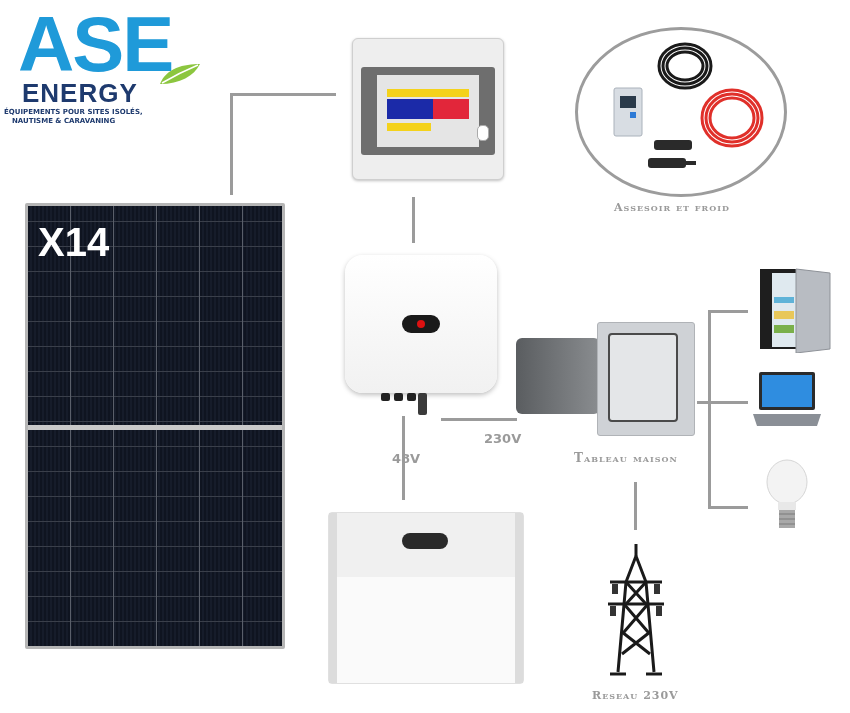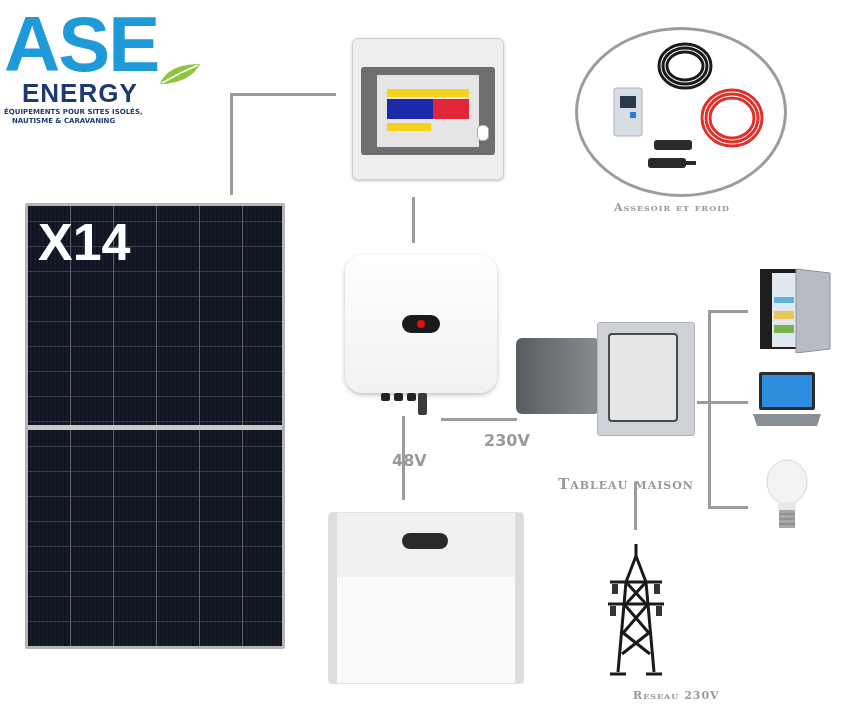--- a/index.html
+++ b/index.html
@@ -1,35 +1,35 @@
 <!DOCTYPE html>
 <html><head>
 <meta charset="utf-8">
 <style>
   html,body{margin:0;padding:0;background:#ffffff;}
   body{width:850px;height:713px;position:relative;overflow:hidden;font-family:"DejaVu Sans",sans-serif;}
   .abs{position:absolute;}
   .line{position:absolute;background:#9b9b9b;}
   
-  .logo-ase{left:4px;top:8px;font-family:"Liberation Sans",sans-serif;font-weight:bold;font-size:78px;line-height:72px;color:#1f9ad9;letter-spacing:-2px;}
+  .logo-ase{left:18px;top:8px;font-family:"Liberation Sans",sans-serif;font-weight:bold;font-size:78px;line-height:72px;color:#1f9ad9;letter-spacing:-2px;}
   .logo-energy{left:22px;top:78px;font-family:"Liberation Sans",sans-serif;font-weight:bold;font-size:26px;color:#1e3a6e;letter-spacing:1px;}
   .logo-tag{left:4px;top:108px;font-size:7px;font-weight:bold;color:#1e3a6e;line-height:9px;text-transform:uppercase;}
   .logo-leaf{left:158px;top:62px;}
   
   .label{position:absolute;color:#9a9a9a;font-weight:bold;font-variant:small-caps;font-family:"DejaVu Serif",serif;letter-spacing:1px;}
-  .volt{position:absolute;color:#9a9a9a;font-weight:bold;font-size:16px;font-family:"DejaVu Sans",sans-serif;}
+  .volt{position:absolute;color:#9a9a9a;font-weight:bold;font-size:13px;font-family:"DejaVu Sans",sans-serif;}
   
   .panel{left:25px;top:203px;width:260px;height:446px;background:#111827;border:3px solid #b5b5b5;box-sizing:border-box;border-radius:2px;overflow:hidden;}
   .panel .cells{position:absolute;inset:0;
     background-image:
       repeating-linear-gradient(90deg, transparent 0, transparent 42px, #5a5f6a 42px, #5a5f6a 43px),
       repeating-linear-gradient(0deg, transparent 0, transparent 24px, #3a3f4a 24px, #3a3f4a 25px),
       repeating-linear-gradient(90deg, #0f1420 0, #0f1420 2px, #161c2a 2px, #161c2a 4px);}
   .panel .mid{position:absolute;left:0;right:0;top:219px;height:5px;background:#c9c9c9;}
-  .panel .count{position:absolute;left:10px;top:10px;font-family:"Liberation Sans",sans-serif;font-weight:bold;font-size:52px;color:#ffffff;line-height:52px;}
+  .panel .count{position:absolute;left:10px;top:10px;font-family:"Liberation Sans",sans-serif;font-weight:bold;font-size:40px;color:#ffffff;line-height:52px;}
   
   .combiner{left:352px;top:38px;width:150px;height:140px;background:#eeeeee;border:1px solid #cfcfcf;border-radius:6px;box-shadow:0 1px 3px rgba(0,0,0,.25);}
   .combiner .win{position:absolute;left:8px;top:28px;width:134px;height:88px;background:#6e6e6e;border-radius:3px;}
   .combiner .inner{position:absolute;left:16px;top:8px;width:102px;height:72px;background:#e5e5e5;}
   .combiner .yl{position:absolute;left:10px;top:14px;width:82px;height:8px;background:#f4d21b;}
   .combiner .bl{position:absolute;left:10px;top:24px;width:46px;height:20px;background:#1b2aa8;}
   .combiner .rd{position:absolute;left:56px;top:24px;width:36px;height:20px;background:#e2263a;}
   .combiner .yl2{position:absolute;left:10px;top:48px;width:44px;height:8px;background:#f4d21b;}
   .combiner .knob{position:absolute;right:6px;top:58px;width:10px;height:14px;background:#fff;border-radius:5px;border:1px solid #aaa;}
   
@@ -132,21 +132,21 @@
   <div class="inv-plug" style="left:62px;top:138px;"></div>
   <div class="inv-plug" style="left:73px;top:138px;width:9px;height:22px;background:#3a3a3a;"></div>
 </div>
 <div class="volt" style="left:484px;top:431px;">230V</div>
 <div class="volt" style="left:392px;top:451px;">48V</div>
 
 <div class="abs tab-door"></div>
 <div class="abs tableau">
   <div class="inner"></div>
 </div>
-<div class="label" style="left:558px;top:451px;font-size:15px;margin-top:24px;">Tableau maison</div>
+<div class="label" style="left:574px;top:451px;font-size:12px;">Tableau maison</div>
 
 <div class="abs battery">
   <div class="top"></div>
   <div class="sideL"></div>
   <div class="sideR"></div>
   <div class="disp"></div>
 </div>
 
 <svg class="abs pylon" viewBox="0 0 60 140">
   <g stroke="#1a1a1a" stroke-width="3" fill="none">
@@ -158,21 +158,21 @@
     <line x1="4" y1="132" x2="20" y2="132"></line>
       <line x1="40" y1="132" x2="56" y2="132"></line>
   </g>
   <g fill="#333">
     <rect x="6" y="42" width="6" height="10"></rect>
       <rect x="48" y="42" width="6" height="10"></rect>
     <rect x="4" y="64" width="6" height="10"></rect>
       <rect x="50" y="64" width="6" height="10"></rect>
   </g>
 </svg>
-<div class="label" style="left:592px;top:689px;font-size:11px;margin-left:41px;">Reseau 230V</div>
+<div class="label" style="left:592px;top:689px;font-size:11px;">Reseau 230V</div>
 
 <svg class="abs fridge" viewBox="0 0 74 86">
   <rect x="2" y="2" width="36" height="80" fill="#1e1e1e"></rect>
   <rect x="14" y="6" width="24" height="74" fill="#dfe9ef"></rect>
   <rect x="16" y="30" width="20" height="6" fill="#5fb3d8"></rect>
     <rect x="16" y="44" width="20" height="8" fill="#e8c75a"></rect>
   <rect x="16" y="58" width="20" height="8" fill="#7ab04a"></rect>
   <path d="M38 2 L72 6 L72 82 L38 86 Z" fill="#b8bcc2" stroke="#8e9298"></path>
 </svg>
 <svg class="abs laptop" viewBox="0 0 72 60">

